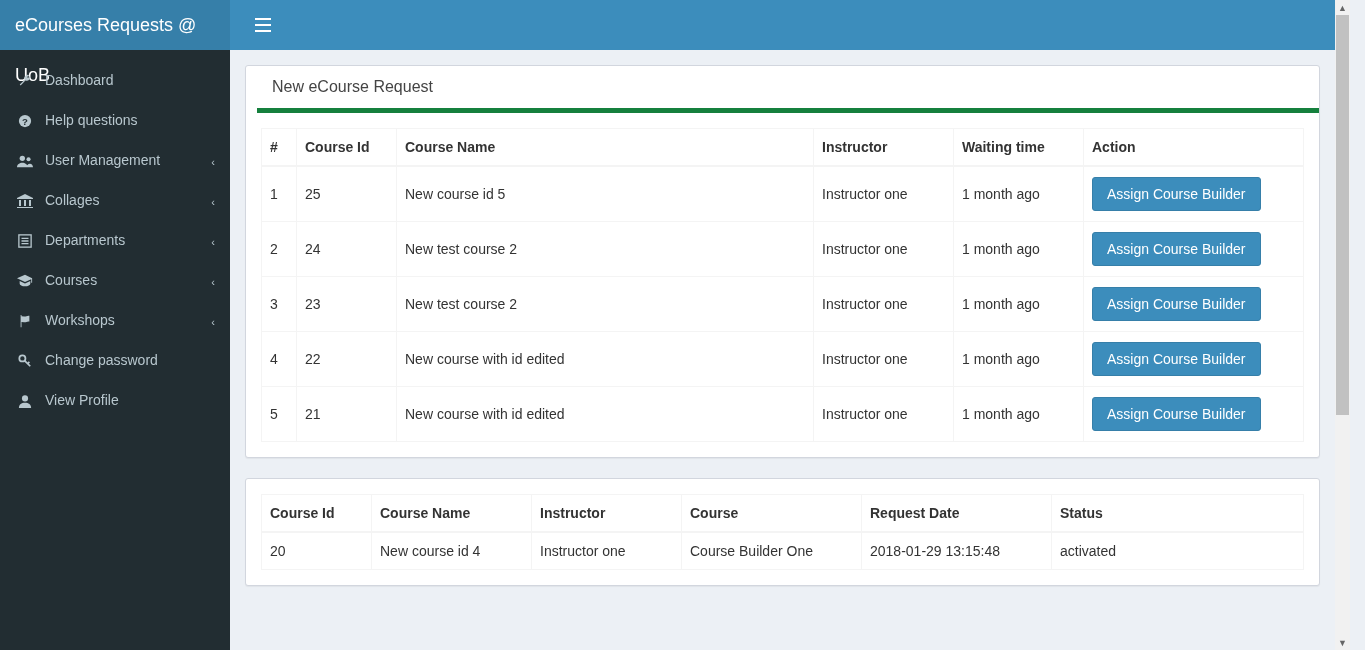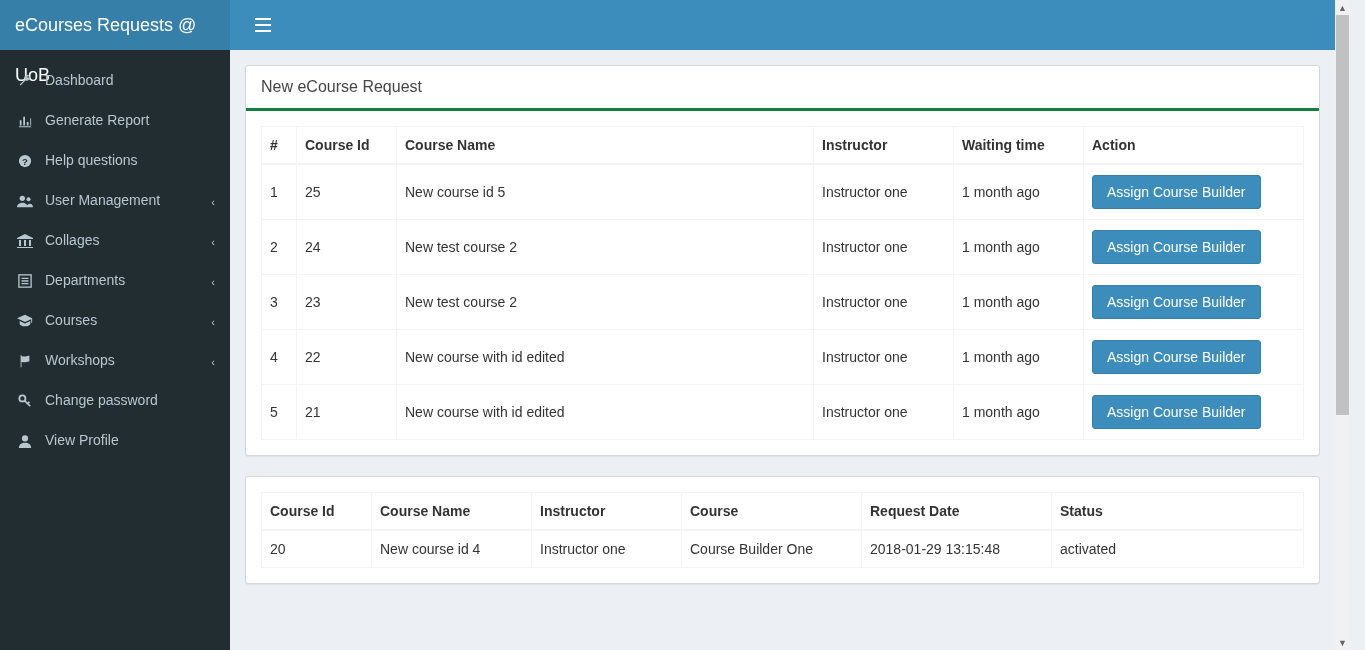--- a/index.html
+++ b/index.html
@@ -72,23 +72,24 @@
   
   .box {
     background: #fff;
     border: 1px solid #d2d6de;
     border-radius: 3px;
     margin-bottom: 20px;
     box-shadow: 0 1px 1px rgba(0,0,0,.05);
   }
   .box-header {
     padding: 12px 15px;
-    border-bottom: 3px solid #15803d;
+    border-bottom: 5px solid #15803d;
     color: #444;
     font-size: 16px;
+    margin-left: 11px;
   }
   .box-body { padding: 15px; }
   
   table {
     width: 100%;
     border-collapse: collapse;
   }
   table th, table td {
     padding: 10px 8px;
     border: 1px solid #f4f4f4;
@@ -150,28 +151,20 @@
   <aside class="sidebar">
     <div class="brand">eCourses Requests @ UoB</div>
     <ul class="sidebar-menu" id="sidebar-menu">
         <li>
           <span class="icon">
             <svg width="14" height="14" viewBox="0 0 16 16">
               <path fill="#b8c7ce" d="M13.7 2.3a4 4 0 0 1-5.2 5.2L3 13l-1-1 5.5-5.5A4 4 0 0 1 12.7 1.3l-2.2 2.2 1 1 2.2-2.2z"></path>
             </svg>
           </span>
           <span>Dashboard</span>
-        </li>
-        <li>
-          <span class="icon">
-            <svg width="14" height="14" viewBox="0 0 16 16">
-              <path fill="#b8c7ce" d="M1 14h14v1H1zM2 7h2v6H2zM6 3h2v10H6zM10 9h2v4h-2zM14 5h1v8h-1z"></path>
-            </svg>
-          </span>
-          <span>Generate Report</span>
         </li>
         <li>
           <span class="icon">
             <svg width="14" height="14" viewBox="0 0 16 16">
               <circle cx="8" cy="8" r="7" fill="#b8c7ce"></circle>
               <text x="8" y="12" text-anchor="middle" font-size="11" fill="#222d32" font-weight="bold">?</text>
             </svg>
           </span>
           <span>Help questions</span>
         </li>

